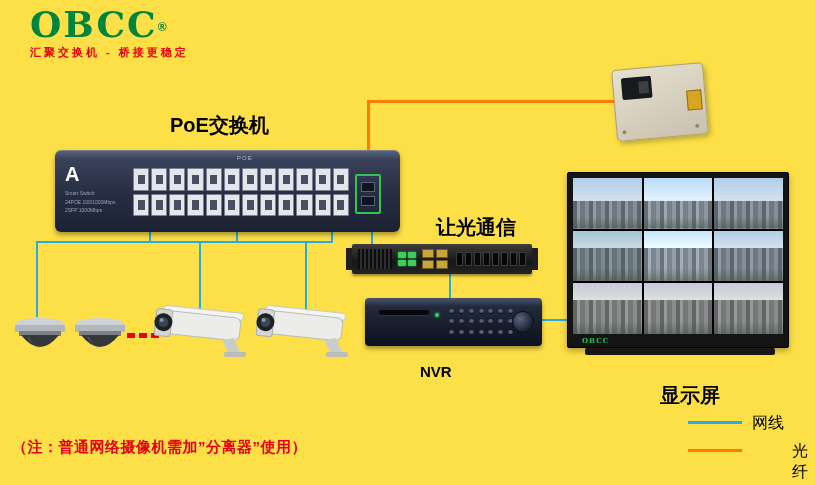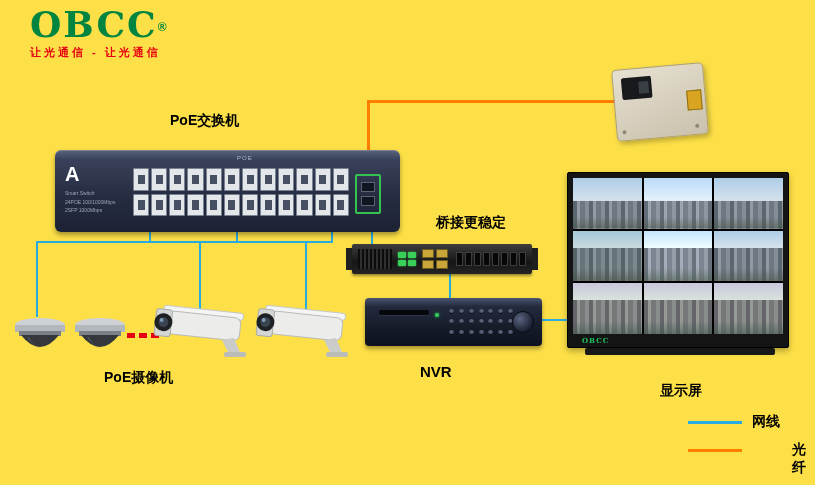--- a/index.html
+++ b/index.html
@@ -8,21 +8,21 @@
          font-family:"Liberation Sans",sans-serif;color:#000}
 
   
   .logo{position:absolute;left:30px;top:6px}
   .logo-text{font-family:"DejaVu Serif",serif;font-weight:700;font-size:36px;line-height:1;
              color:var(--brand,#008540);letter-spacing:2px}
   .logo-reg{font-size:12px;color:var(--brand,#008540);vertical-align:super;font-weight:700}
   .tagline{margin-top:3px;font-size:11px;font-weight:700;color:var(--red,#e60012);letter-spacing:3px}
 
   
-  .label{position:absolute;font-weight:700;font-size:14px;color:#000;white-space:nowrap}
+  .label{position:absolute;font-weight:700;font-size:20px;color:#000;white-space:nowrap}
 
   
   .wire{position:absolute}
   .wire.lan{background:var(--lan,#29abe2)}
   .wire.fiber{background:var(--fiber,#ff7e00)}
 
   
   .switch{position:absolute;left:55px;top:150px;width:345px;height:82px;border-radius:6px;
           background:linear-gradient(180deg,#5a647c 0,#39415a 12%,#262d42 55%,#1c2233 100%);
           box-shadow:0 3px 5px rgba(0,0,0,.35), inset 0 1px 0 rgba(255,255,255,.2)}
@@ -101,32 +101,32 @@
   .cam{position:absolute}
   .dashes{position:absolute;left:127px;top:333px;display:flex;gap:4px}
   .dash{width:8px;height:5px;background:var(--red,#e60012)}
 
   
   .note{position:absolute;left:12px;top:438px;font-size:15px;font-weight:700;color:var(--red,#e60012);
         letter-spacing:.5px;white-space:nowrap}
   .legend-line{position:absolute;width:54px;height:3px}
   .legend-line.lan{left:688px;top:421px;background:var(--lan,#29abe2)}
   .legend-line.fiber{left:688px;top:449px;background:var(--fiber,#ff7e00)}
-  .legend-label{position:absolute;font-size:14px;font-weight:700}
+  .legend-label{position:absolute;font-size:16px;font-weight:400}
   .legend-label.lan{left:752px;top:413px}
   .legend-label.fiber{left:792px;top:441px}
 </style>
 </head>
 <body>
 
 <div class="stage">
 
   <div class="logo">
     <span class="logo-text">OBCC</span><span class="logo-reg">®</span>
-    <div class="tagline">让光通信 - 让光通信</div>
+    <div class="tagline">汇聚交换机 - 桥接更稳定</div>
   </div>
 
   <div class="wire fiber" style="left:367px;top:100px;width:3px;height:76px"></div>
   <div class="wire fiber" style="left:367px;top:100px;width:250px;height:3px"></div>
 
   <div class="wire lan" style="left:149px;top:232px;width:2px;height:10px"></div>
   <div class="wire lan" style="left:236px;top:232px;width:2px;height:10px"></div>
   <div class="wire lan" style="left:331px;top:232px;width:2px;height:10px"></div>
   <div class="wire lan" style="left:36px;top:241px;width:297px;height:2px"></div>
   <div class="wire lan" style="left:36px;top:241px;width:2px;height:76px"></div>
@@ -179,21 +179,21 @@
       </div>
   </div>
 
   <div class="converter">
     <div class="cv-fiber"></div>
     <div class="cv-rj"></div>
     <div class="cv-screw" style="left:5px;bottom:6px"></div>
     <div class="cv-screw" style="right:8px;bottom:6px"></div>
   </div>
 
-  <div class="label" style="left:436px;top:214px">桥接更稳定</div>
+  <div class="label" style="left:436px;top:214px">让光通信</div>
   <div class="agg">
     <div class="agg-vents"></div>
     <div class="agg-leds">
         <div class="led"></div>
         <div class="led"></div>
         <div class="led"></div>
         <div class="led"></div>
       </div>
     <div class="agg-rj">
         <div class="agg-port-gold"></div>
@@ -299,21 +299,21 @@
       <rect x="20" y="14" width="72" height="23" rx="6" fill="#ececea" stroke="#b9bcb9"></rect>
       <rect x="7" y="13" width="16" height="27" rx="3" fill="#d4d6d4" stroke="#a9aca9"></rect>
       <circle cx="15" cy="26" r="9" fill="#1e2124"></circle>
       <circle cx="15" cy="26" r="5" fill="#3a4450"></circle>
       <circle cx="13" cy="24" r="2" fill="#8fb3cc" opacity=".8"></circle>
     </g>
     <path d="M74 40 L80 52 L92 52 L86 38 Z" fill="#c9ccc9"></path>
     <rect x="76" y="52" width="22" height="5" rx="2" fill="#b9bcb9"></rect>
   </svg>
 
-  <div class="label" style="left:104px;top:369px">PoE摄像机</div>
-
+
+  <div class="note">（注：普通网络摄像机需加”分离器”使用）</div>
 
   <div class="legend-line lan"></div>
   <div class="legend-label lan">网线</div>
   <div class="legend-line fiber"></div>
   <div class="legend-label fiber">光纤</div>
 
 </div>
 
 </body></html>

